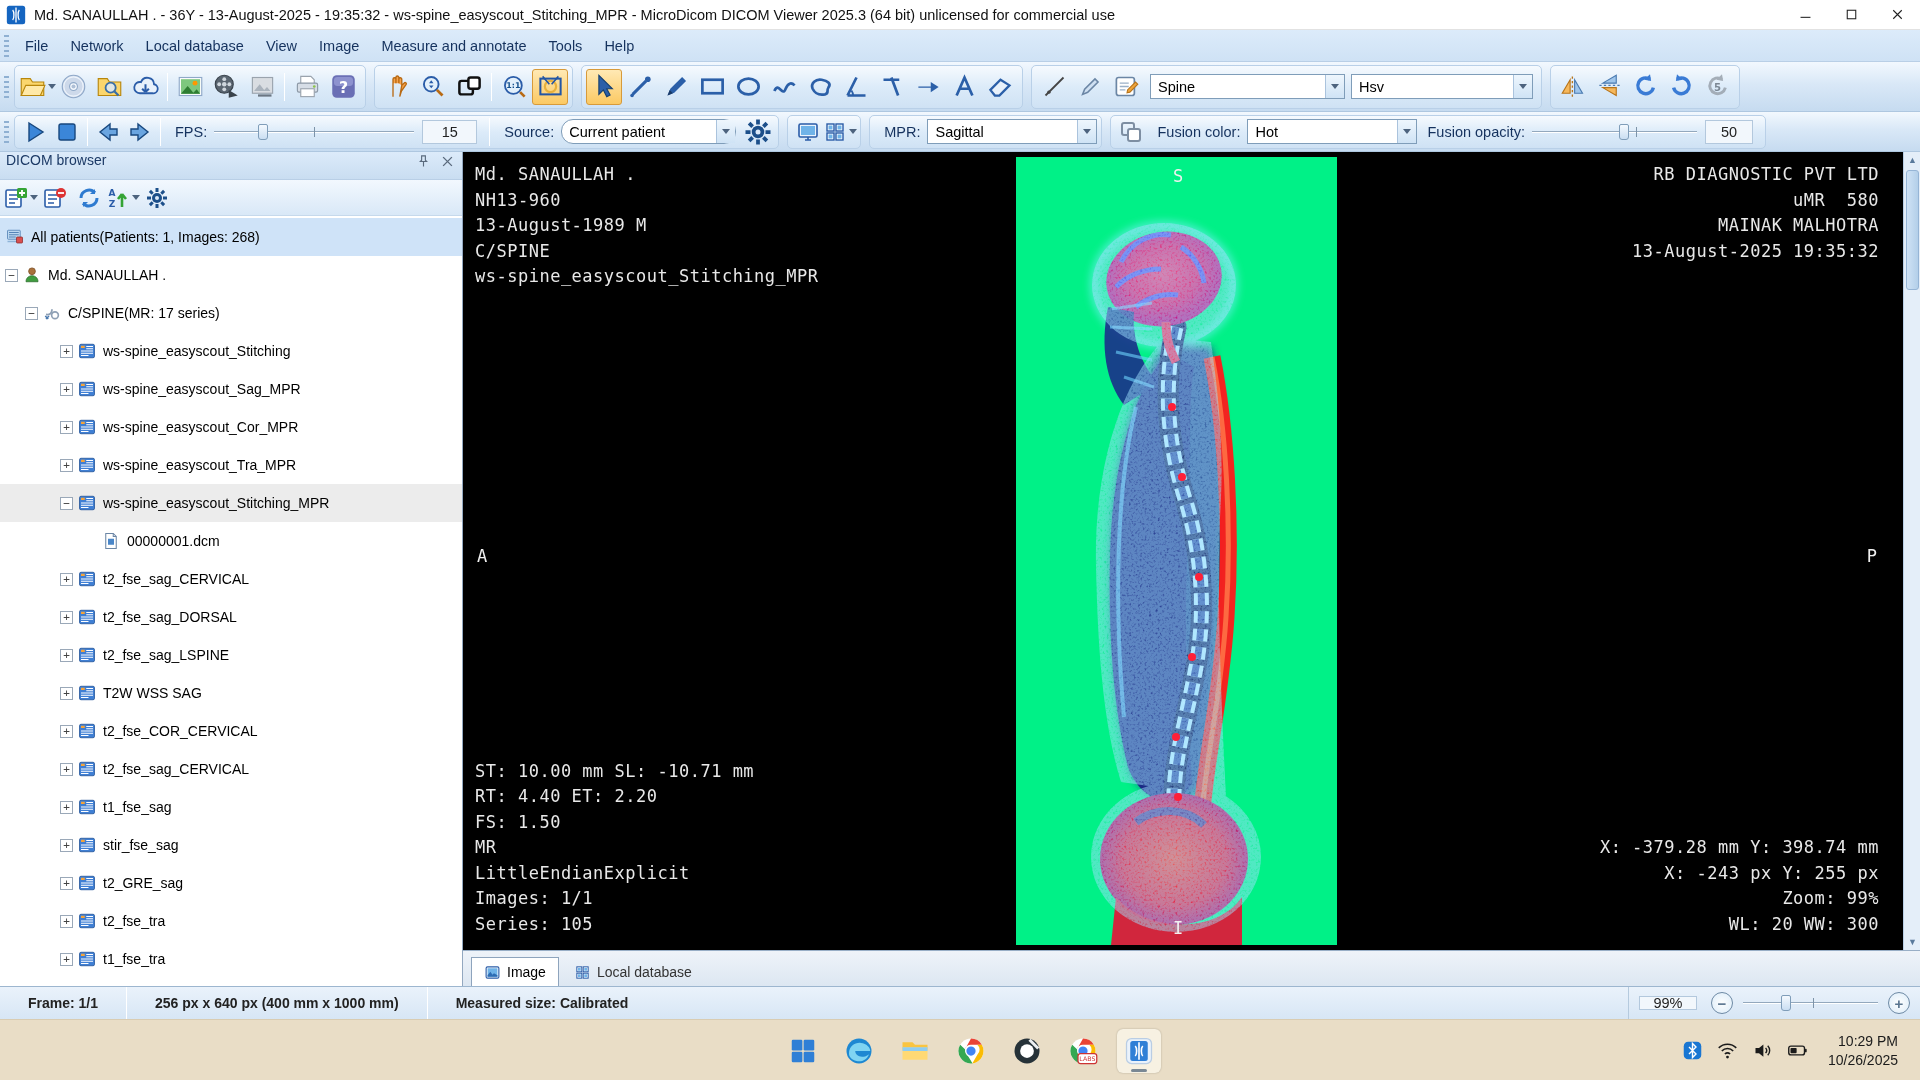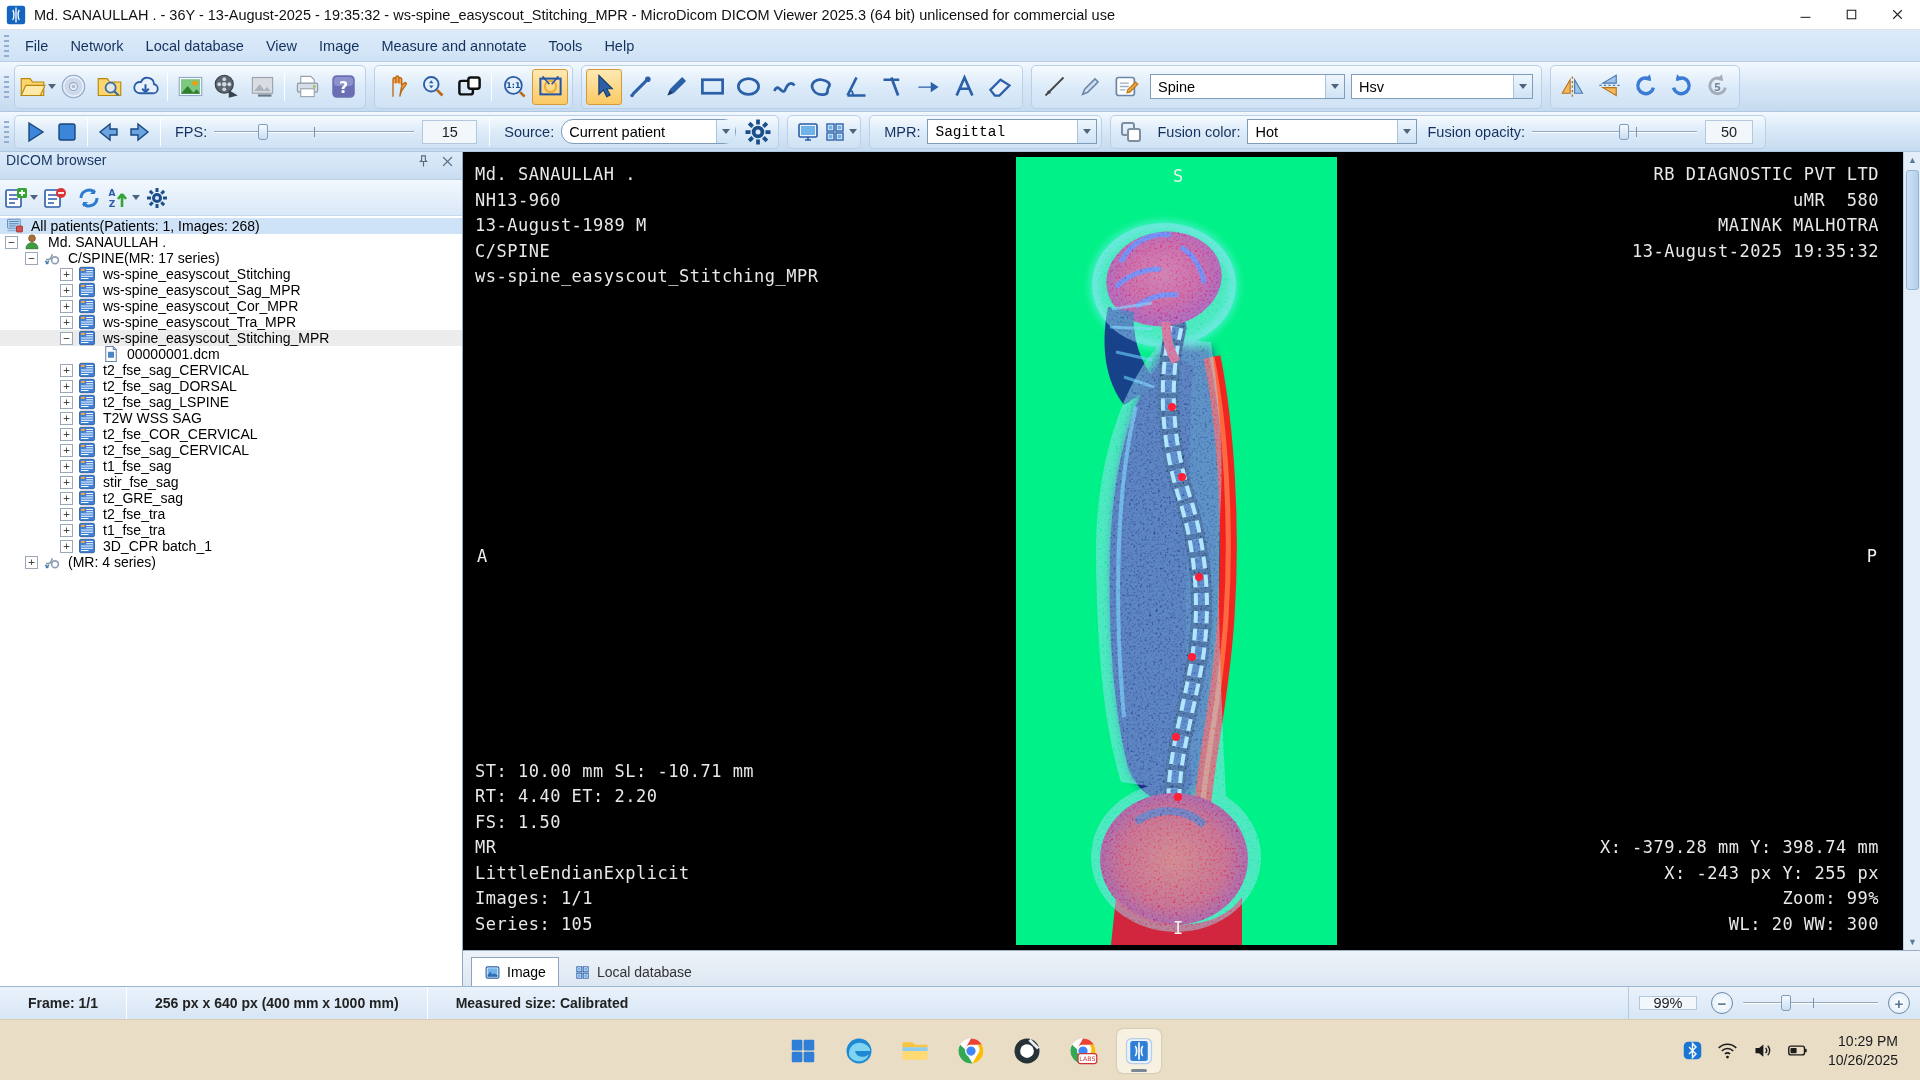--- a/index.html
+++ b/index.html
@@ -53,21 +53,21 @@
   .hdr-ic svg{width:15px;height:15px;}
   #search-row { display:flex; align-items:center; padding:4px 4px 2px 4px; background:#fff;}
   #search-input { flex:1; height:26px; border:1px solid #7f9db9; font-size:14px; padding:0 7px; color:#333; font-family:"Liberation Sans",sans-serif;}
   #search-input::placeholder{ color:#777; }
   #search-clear { width:22px; height:22px; margin-left:4px; display:flex; align-items:center; justify-content:center;}
   #search-clear svg{width:16px;height:16px;}
   #browser-toolbar { height:36px; display:flex; align-items:center; background:linear-gradient(#f2f8fe,#d9e8f7); border-bottom:1px solid #c6d9ec; padding-left:4px;}
   #browser-toolbar .tb-btn{ width:34px;height:30px; }
   #browser-toolbar .tb-ic svg{ width:24px;height:24px; }
   #tree { flex:1; overflow:hidden; background:#fff; padding-top:2px;}
-  .tree-row { height:16px; display:flex; align-items:center; font-size:14px; color:#000; white-space:nowrap; }
+  .tree-row { height:38px; display:flex; align-items:center; font-size:14px; color:#000; white-space:nowrap; }
   .tree-row.hl { background:#cfe3f8; }
   .tree-row.sel { background:#ececec; }
   .tree-exp { width:13px; height:13px; border:1px solid #9aa8b8; background:#fff; color:#444; font-size:11px; line-height:11px; display:flex; align-items:center; justify-content:center; margin-right:5px; flex:none; font-family:"DejaVu Sans Mono",monospace;}
   .tree-ic { width:19px; height:18px; margin-right:6px; flex:none;}
   .tree-ic svg { width:18px; height:18px; display:block;}
 
   
   #viewer { position:absolute; top:152px; left:463px; width:1440px; height:798px; background:#000; overflow:hidden; }
   .spine-img { position:absolute; left:553px; top:5px; width:321px; height:788px; }
   .ov { position:absolute; font-family:"DejaVu Sans Mono",monospace; font-size:17px; line-height:25.5px; color:#e8e8e8; white-space:pre; letter-spacing:.5px;}
@@ -543,21 +543,21 @@
               <rect x="5.5" y="14.5" width="4" height="4"></rect>
               <rect x="14.5" y="14.5" width="4" height="4"></rect>
             </g>
           </svg>
         </span>
         <span class="tb-caret"></span>
       </span>
   </div>
   <div class="tb-group">
     <span class="tb-label">MPR:</span>
-    <div class="combo" style="width:170px;font-family:Liberation Mono, monospace;">
+    <div class="combo" style="width:170px;">
       <span class="combo-text">Sagittal</span>
       <span class="combo-btn"></span>
     </div>
   </div>
   <div class="tb-group">
     <span class="tb-btn">
         <span class="tb-ic">
           <svg viewBox="0 0 24 24">
             <rect x="3" y="3" width="12" height="12" rx="2" fill="none" stroke="#7d8ea2" stroke-width="2"></rect>
             <rect x="9" y="9" width="12" height="12" rx="2" fill="#fff" stroke="#7d8ea2" stroke-width="2"></rect>

